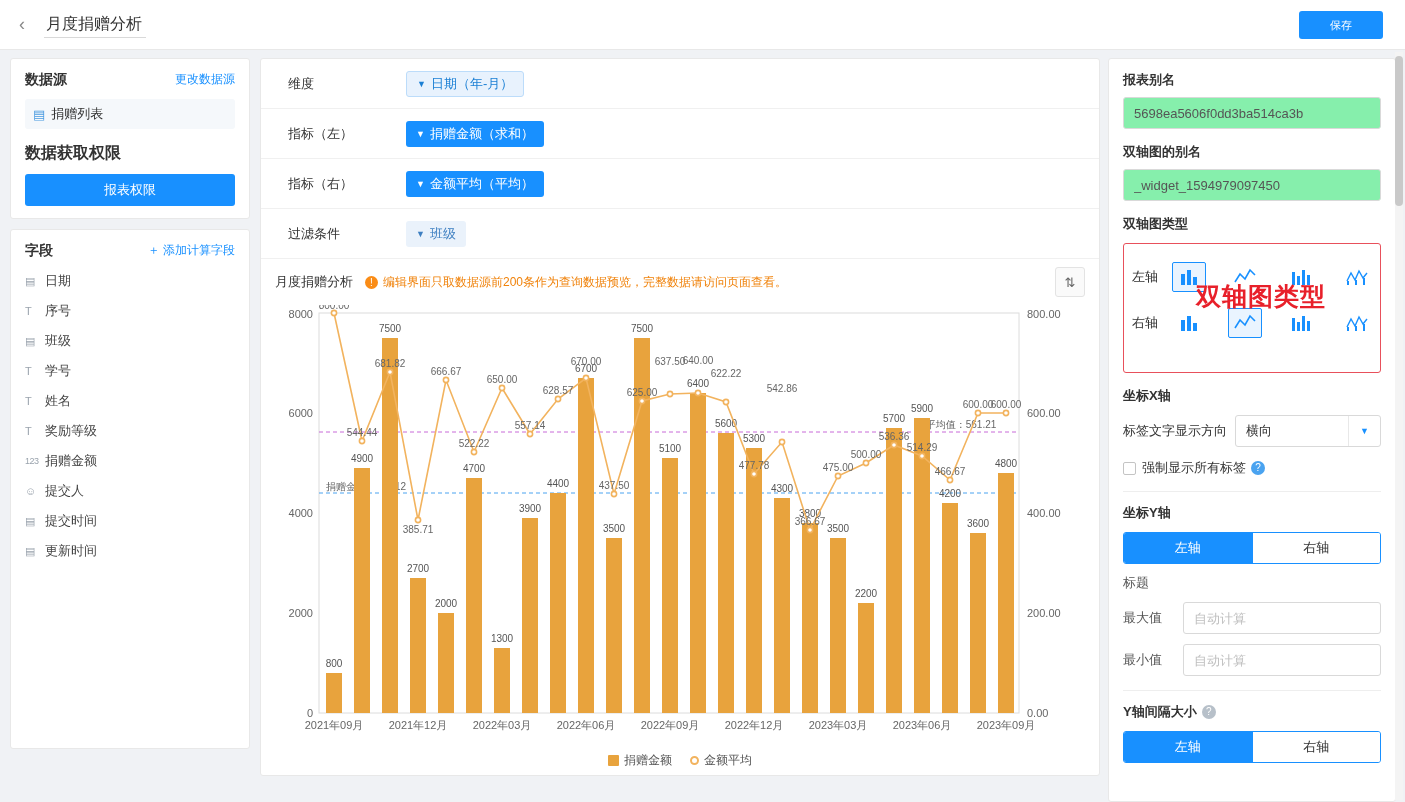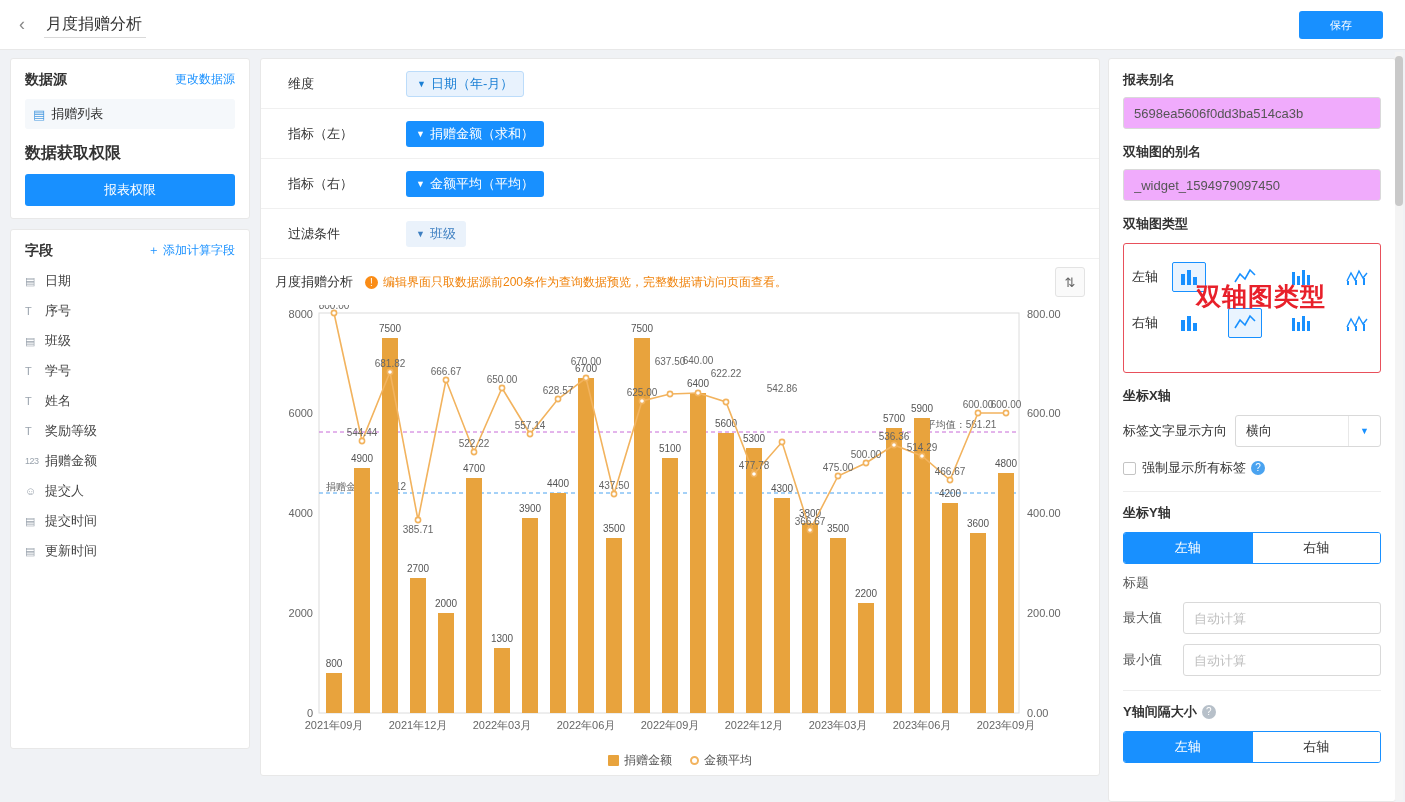--- a/index.html
+++ b/index.html
@@ -113,21 +113,21 @@
   
   .right-col {
     position: absolute; left: 1108px; top: 58px; width: 288px; height: 744px;
     background: #fff; border: 1px solid #e8e8e8; border-radius: 3px;
     padding: 12px 14px; overflow: hidden;
   }
   .r-label { font-size: 13px; font-weight: bold; color: #333; }
   .r-input {
     margin-top: 8px; width: 100%; height: 32px; border: 1px solid #d9d9d9;
     border-radius: 3px; padding: 0 10px; font-size: 13px; color: #555;
-    font-family: "Liberation Sans", sans-serif; background: #f0abfc;
+    font-family: "Liberation Sans", sans-serif; background: #86efac;
   }
   .r-gap { height: 14px; }
 
   .chart-type-box {
     margin-top: 10px; border: 1px solid #e8505b; border-radius: 3px;
     padding: 10px 8px 8px 8px; position: relative; height: 130px;
   }
   .ct-row { display: flex; align-items: center; height: 46px; }
   .ct-axis-label { width: 34px; font-size: 13px; color: #333; flex: none; }
   .ct-icons { display: flex; align-items: center; gap: 22px; padding-left: 6px; }

